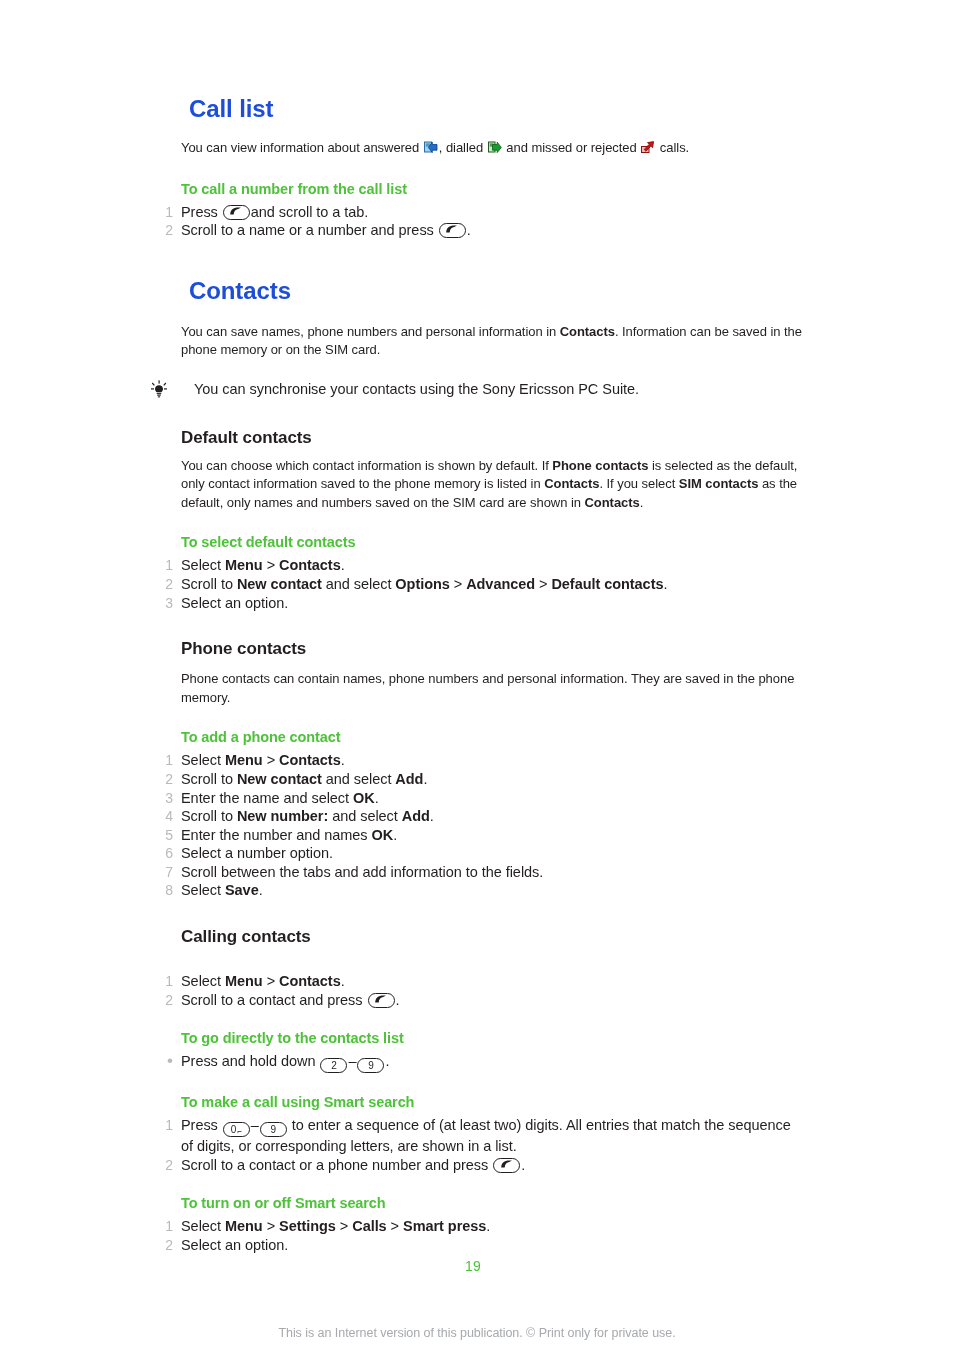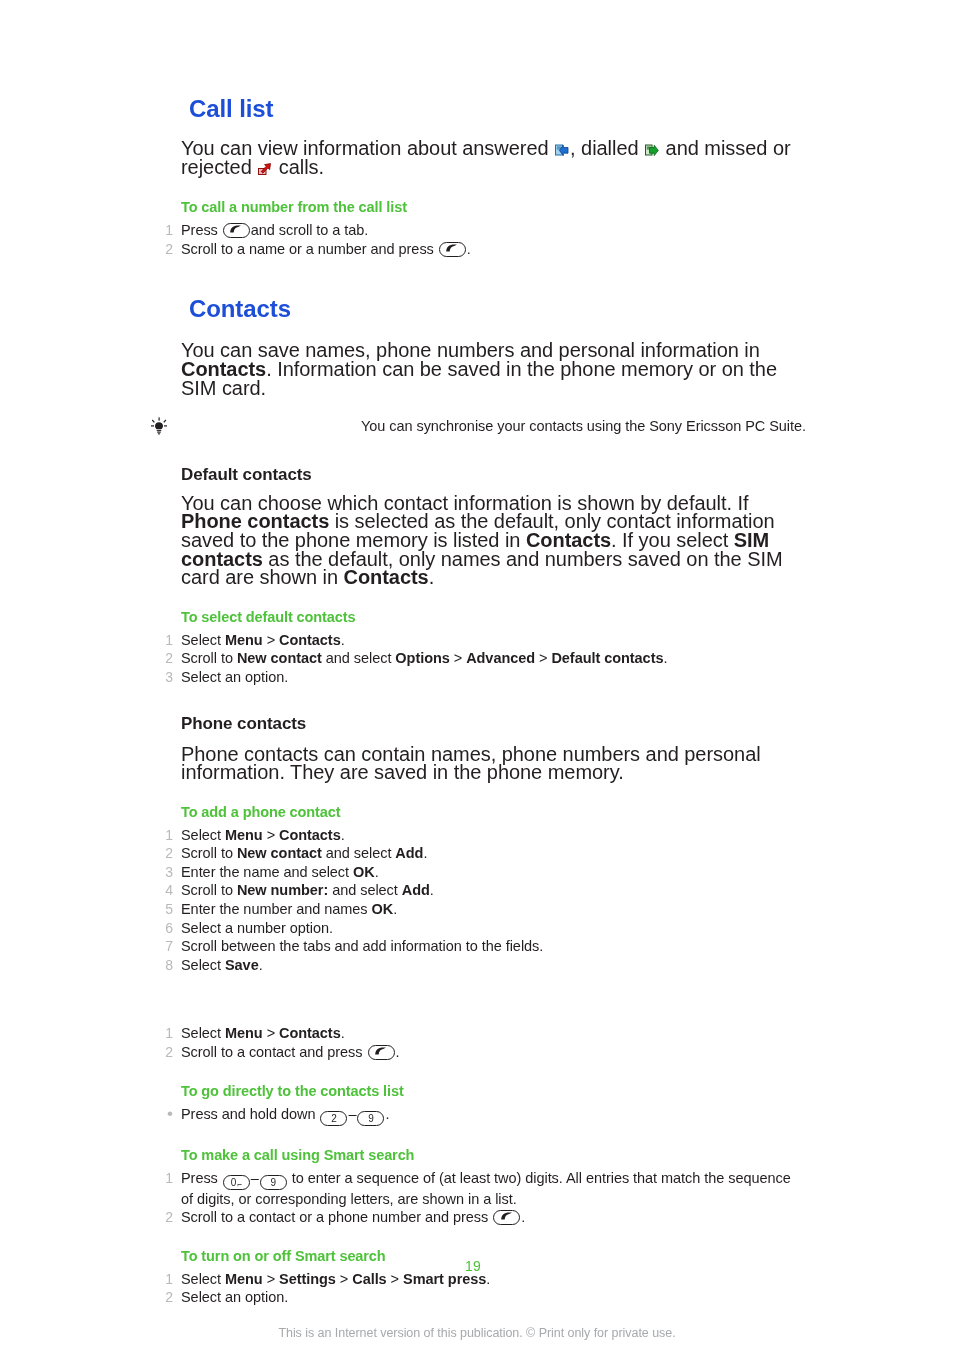--- a/index.html
+++ b/index.html
@@ -49,21 +49,21 @@
   }
   h3.proc {
     font-size: 14.5px;
     line-height: 19px;
     font-weight: bold;
     margin: 0;
     color: #4ec23a;
     letter-spacing: -0.1px;
   }
   p.body {
-    font-size: 20px;
+    font-size: 13px;
     line-height: 18.6px;
     margin: 0;
     letter-spacing: -0.05px;
     color: #231f20;
   }
   .b { font-weight: bold; }
 
   
   ol.steps, ul.steps {
     list-style: none;
@@ -93,21 +93,20 @@
     font-size: 17px;
     line-height: 17px;
   }
 
   
   .tip {
     position: relative;
     font-size: 14.5px;
     line-height: 18.6px;
     letter-spacing: -0.05px;
-    text-align: right;
   }
   .tip .bulb {
     position: absolute;
     left: -33px;
     top: 0px;
     width: 22px;
     height: 20px;
   }
   .tip .tiptext {
     display: inline-block;
@@ -325,20 +324,21 @@
         <span class="marker">7</span>
         <span>Scroll between the tabs and add information to the fields.</span>
       </li>
       <li>
         <span class="marker">8</span>
         <span>Select </span><span class="b">Save</span><span>.</span>
       </li>
     </ol>
 
     <div style="height:26px"></div>
+    <h2 class="sub">Calling contacts</h2>
 
     <div style="height:20px"></div>
     <div style="height:4px"></div>
     <ol class="steps">
       <li>
         <span class="marker">1</span>
         <span>Select </span><span class="b">Menu</span><span> &gt; </span><span class="b">Contacts</span><span>.</span>
       </li>
       <li>
         <span class="marker">2</span>

